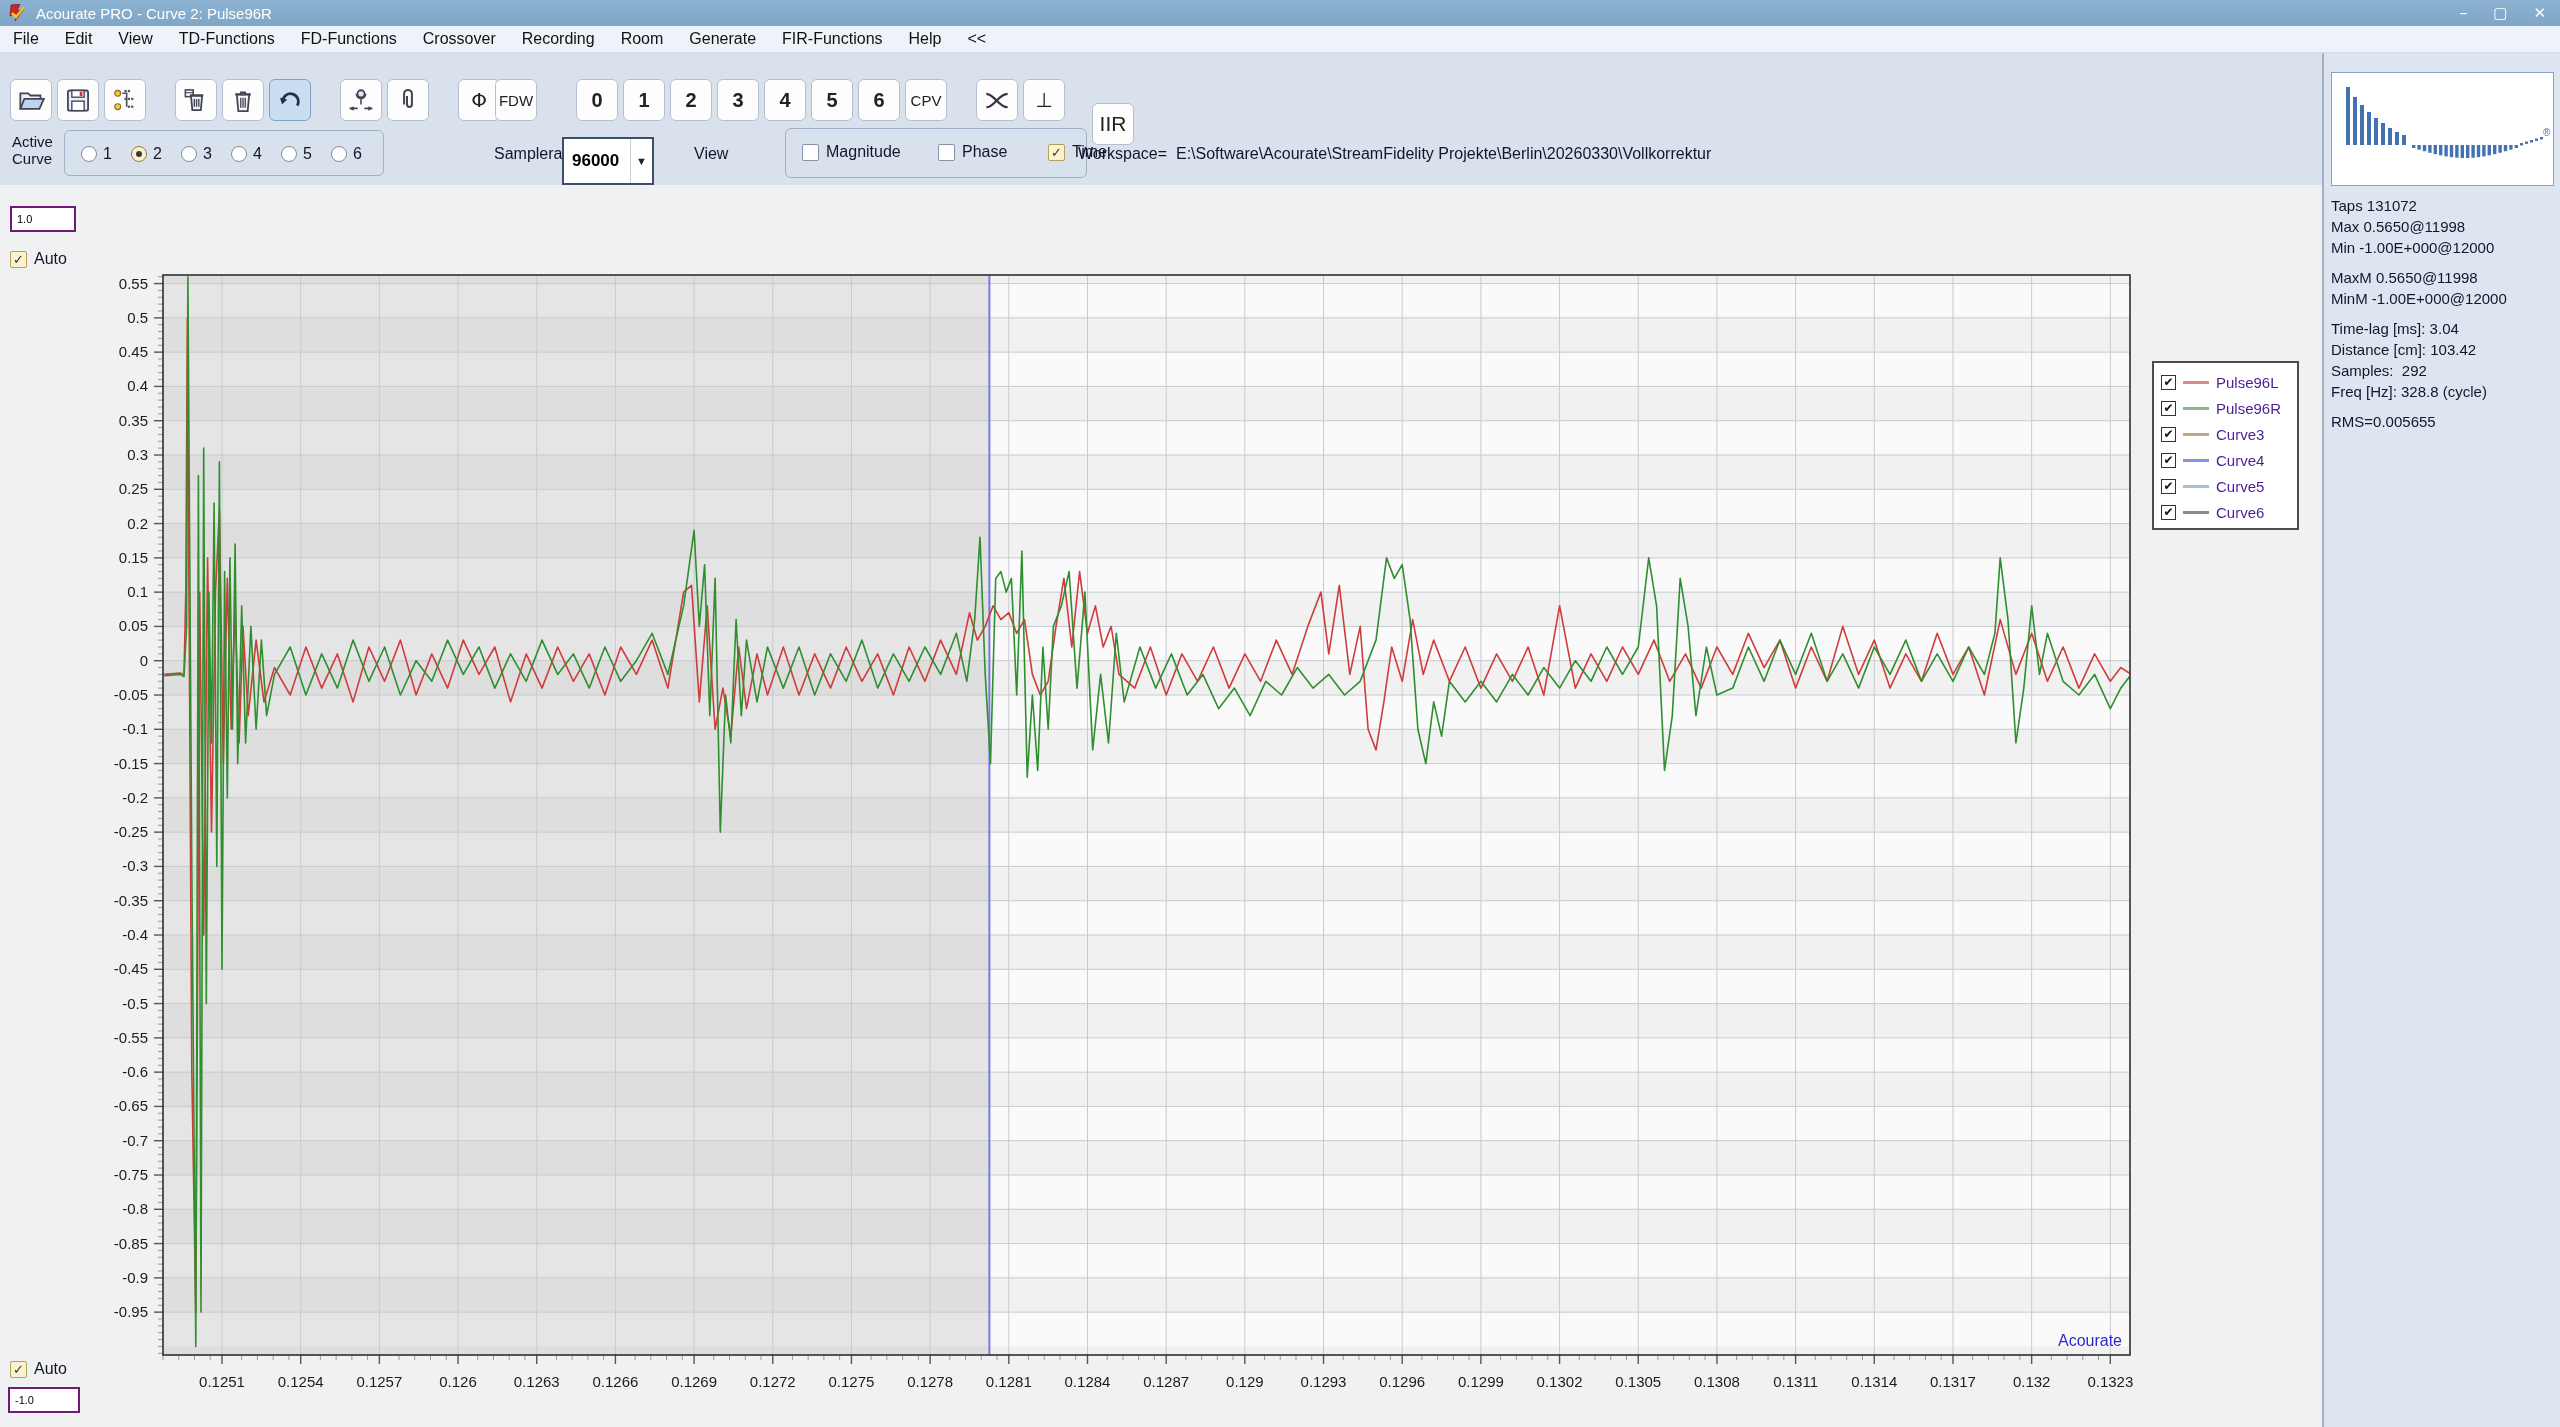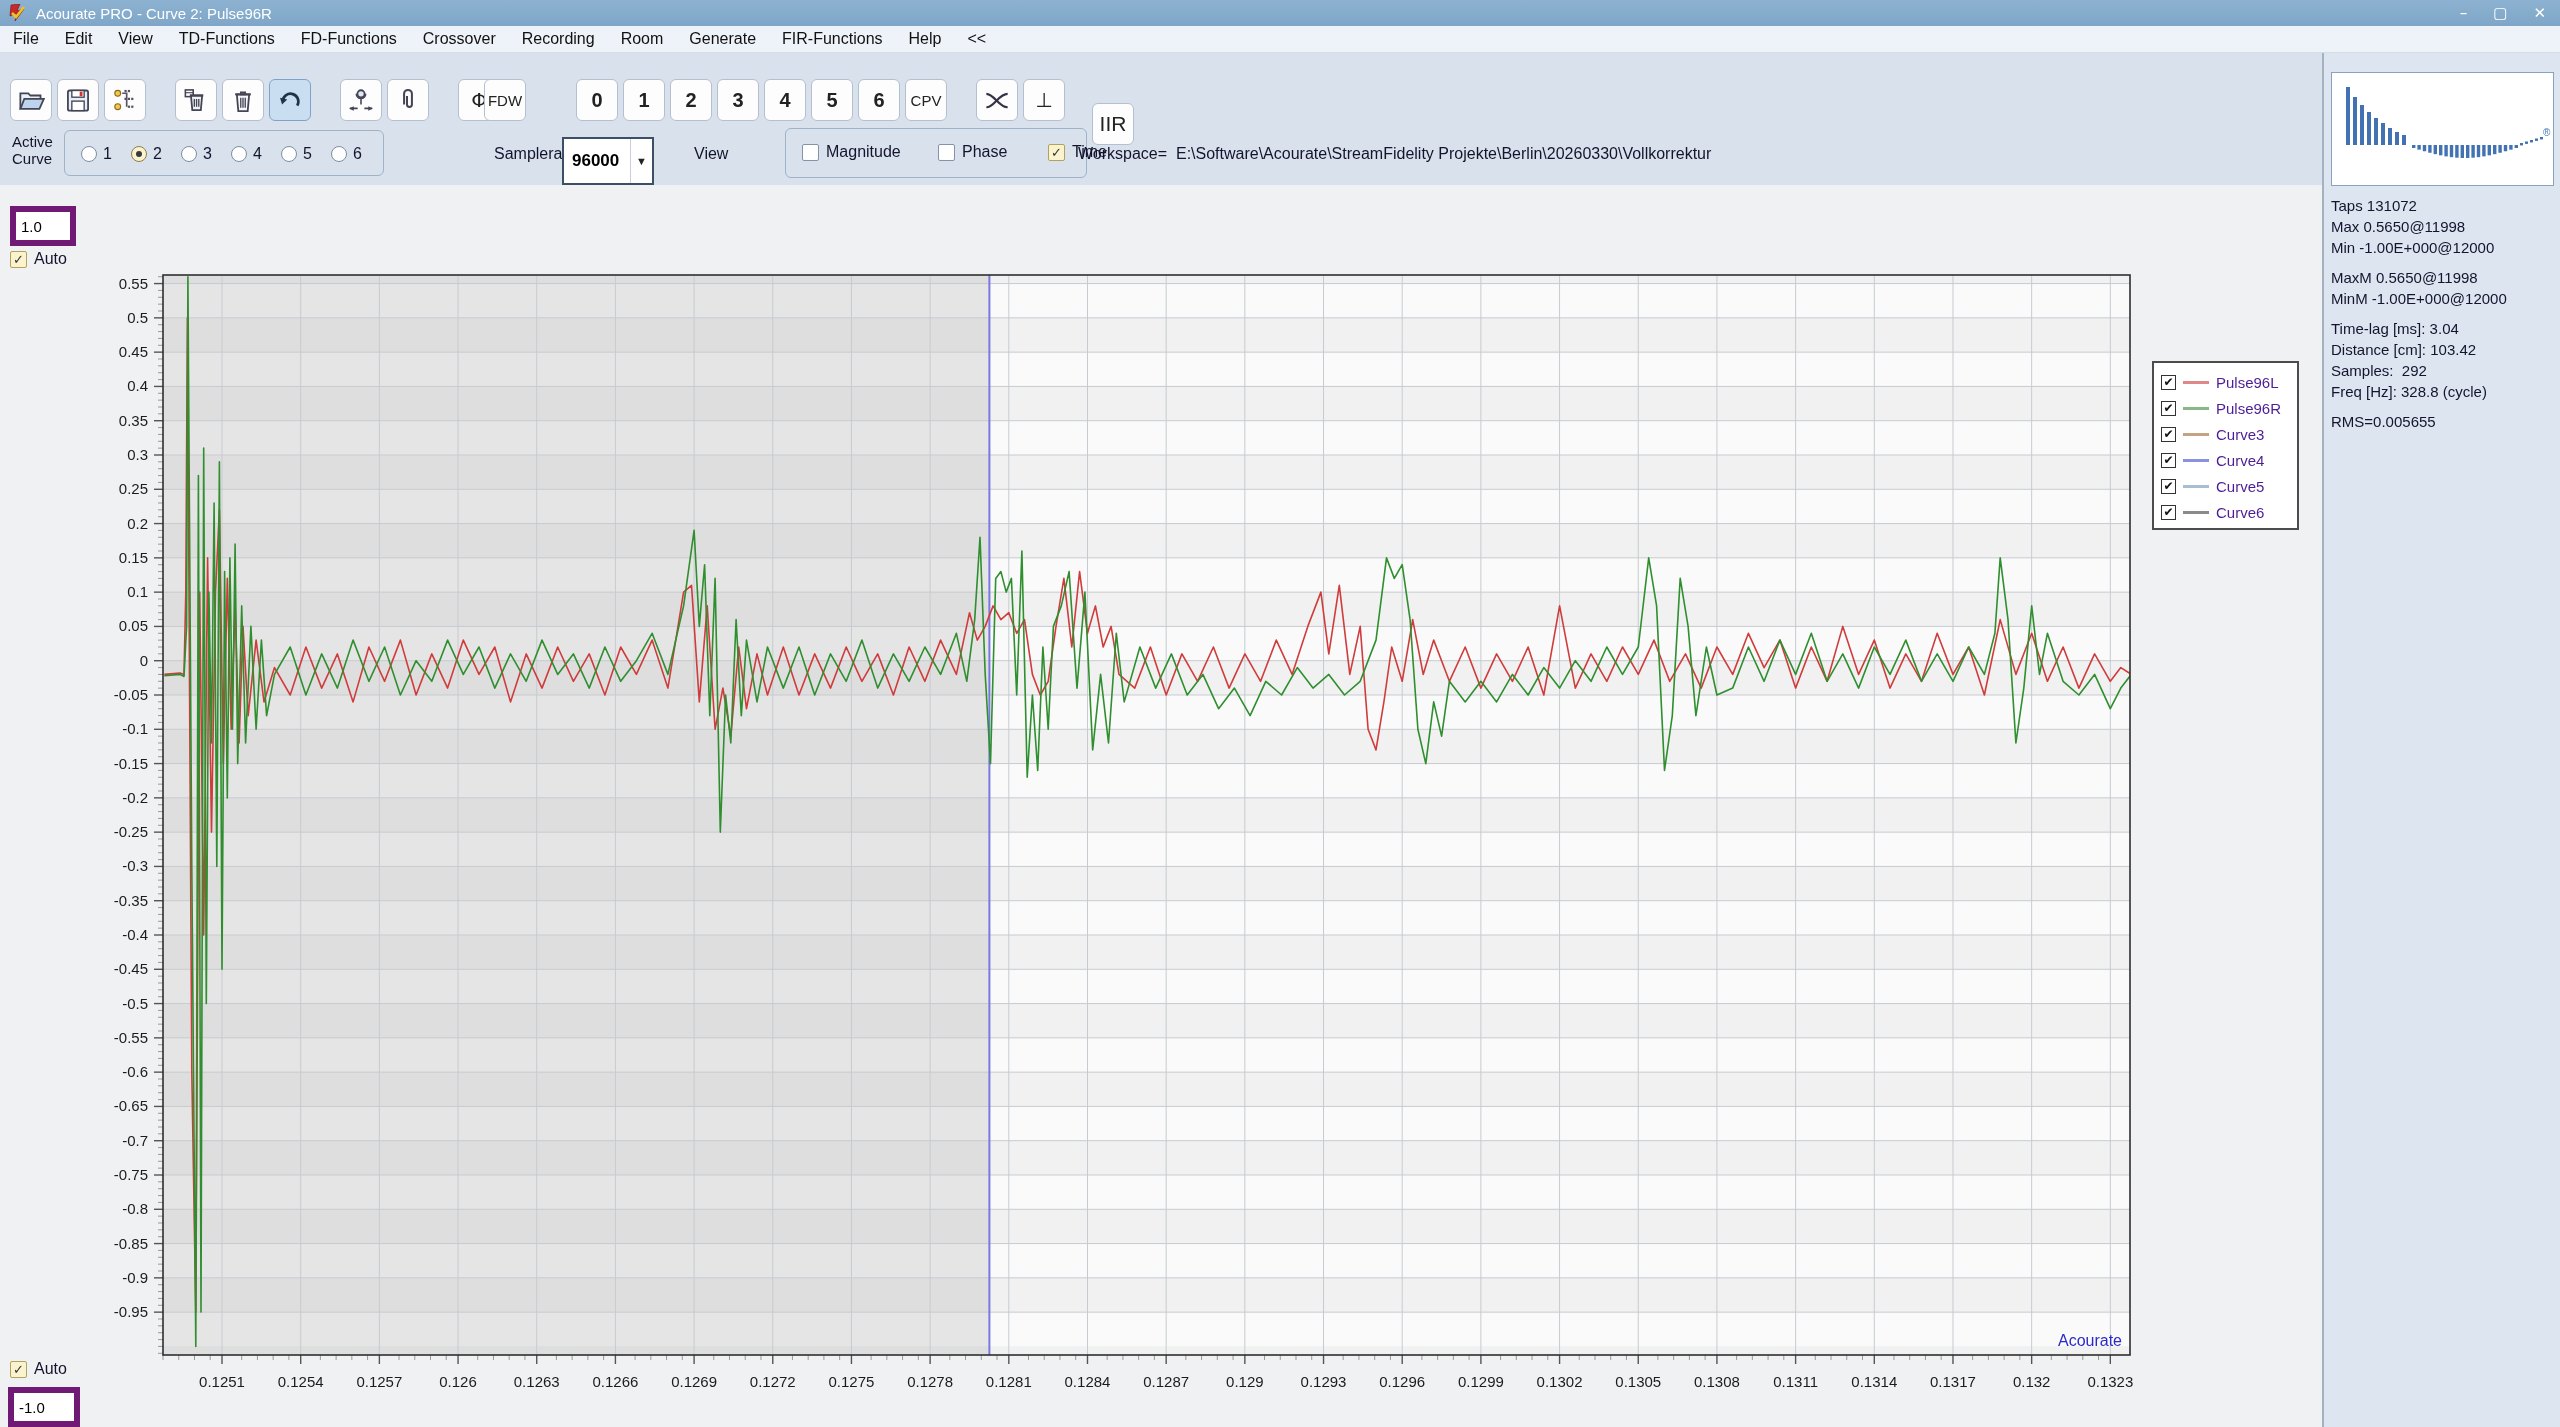--- a/index.html
+++ b/index.html
@@ -51,22 +51,22 @@
 
   .dropdown { position:absolute; width:92px; height:48px; background:#fff;
     border:2px solid #3d4f66; display:flex; align-items:center; }
   .dropdown .val { flex:1; font-size:17px; font-weight:bold; padding-left:8px; color:#000; }
   .dropdown .arr { width:22px; height:100%; display:flex; align-items:center;
     justify-content:center; font-size:11px; color:#222; border-left:1px solid #c8d0da; }
 
   
   .main { position:absolute; left:0; top:185px; width:2320px; height:1242px;
     background:#f0f1f3; }
-  .scale-input { position:absolute; width:66px; height:40px; background:#fff;
-    border:6px solid #701a75; font-size:15px; color:#000; padding-left:5px;
+  .scale-input { position:absolute; width:66px; height:26px; background:#fff;
+    border:2px solid #701a75; font-size:11px; color:#000; padding-left:5px;
     display:flex; align-items:center; }
   .auto-chk { position:absolute; display:flex; align-items:center; gap:7px;
     font-size:16px; color:#14142e; }
 
   
   .legend { position:absolute; left:2152px; top:361px; width:147px; height:169px;
     background:#fff; border:2px solid #4c4c4c; padding-top:6px; }
   .leg-row { display:flex; align-items:center; height:26px; padding-left:7px; gap:7px; }
   .leg-chk { width:15px; height:15px; border:1px solid #333; background:#fff;
     font-size:12px; line-height:13px; text-align:center; font-weight:bold;
@@ -180,21 +180,21 @@
           <polygon points="2,19.5 6,17.5 6,21.5" fill="#445"></polygon>
           <polygon points="23,19.5 19,17.5 19,21.5" fill="#445"></polygon>
         </svg>
       </div>
       <div class="tbtn" style="left: 387px;">
         <svg viewBox="0 0 25 24">
           <path d="M9 16V6.5a3.5 3.5 0 0 1 7 0V16a2.2 2.2 0 0 1-4.4 0V8.5" fill="none" stroke="#445" stroke-width="1.8"></path>
         </svg>
       </div>
       <div class="tbtn glyph" style="left: 458px; font-size: 20px;">Φ</div>
-      <div class="tbtn" style="left: 484px; font-size: 15px;">FDW</div>
+      <div class="tbtn" style="left: 495px; font-size: 15px;">FDW</div>
       <div class="tbtn num" style="left: 576px;">0</div>
       <div class="tbtn num" style="left: 623px;">1</div>
       <div class="tbtn num" style="left: 670px;">2</div>
       <div class="tbtn num" style="left: 717px;">3</div>
       <div class="tbtn num" style="left: 764px;">4</div>
       <div class="tbtn num" style="left: 811px;">5</div>
       <div class="tbtn num" style="left: 858px;">6</div>
       <div class="tbtn" style="left: 905px; font-size: 15px;">CPV</div>
       <div class="tbtn" style="left: 976px;">
         <svg viewBox="0 0 25 24">

